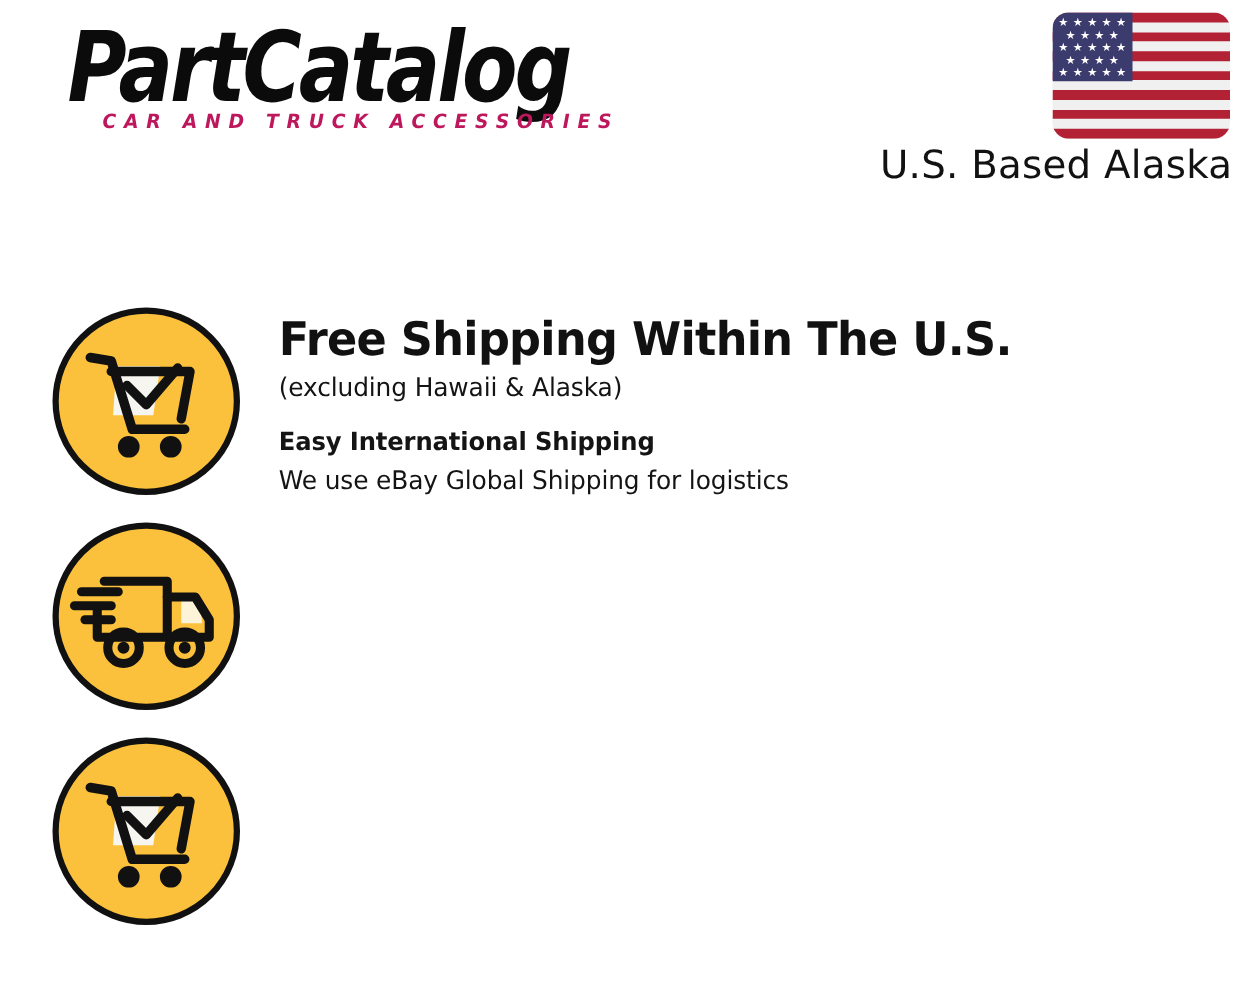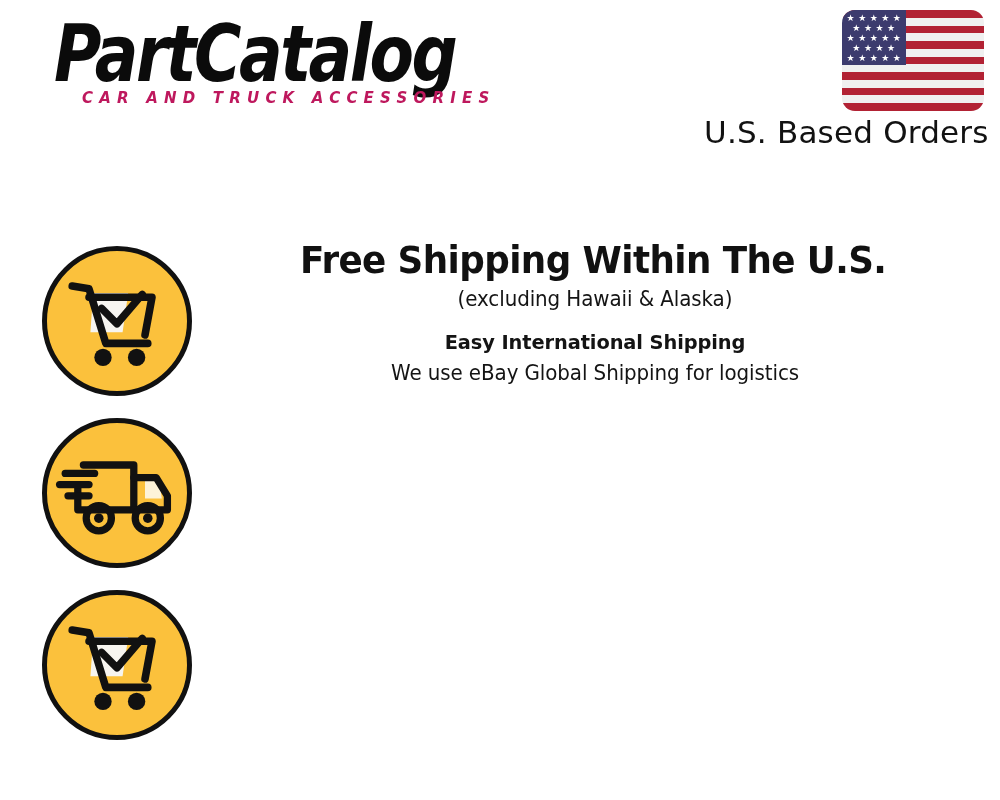--- a/index.html
+++ b/index.html
@@ -147,21 +147,21 @@
   .feature-row.r1 .badge { top: 8px; }
   .feature-row.r2 .badge { top: 8px; }
   .feature-row.r3 .badge { top: 8px; }
   .badge svg { display: block; width: 100%; height: 100%; }
 
   .feature-text {
     position: absolute;
     left: 223px;
     right: 10px;
   }
-  .feature-row.r1 .feature-text { top: 0px; text-align: center; }
+  .feature-row.r1 .feature-text { top: 11px; }
   .feature-row.r2 .feature-text { top: 48px; }
   .feature-row.r3 .feature-text { top: 48px; }
 
   .f-title {
     font-family: "DejaVu Sans", sans-serif;
     font-weight: 700;
     font-size: 37px;
     line-height: 45px;
     letter-spacing: -0.6px;
     color: #111111;
@@ -203,21 +203,21 @@
       <span class="stripe" style="top:77.69px;height:7.77px;"></span>
       <span class="stripe" style="top:93.23px;height:7.77px;"></span>
       <span class="canton">
         <span class="starrow" style="top:3px;">★ ★ ★ ★ ★</span>
         <span class="starrow offset" style="top:13px;">★ ★ ★ ★</span>
         <span class="starrow" style="top:23px;">★ ★ ★ ★ ★</span>
         <span class="starrow offset" style="top:33px;">★ ★ ★ ★</span>
         <span class="starrow" style="top:43px;">★ ★ ★ ★ ★</span>
       </span>
     </span>
-    <span class="seller-label">U.S. Based Orders</span>
+    <span class="seller-label">U.S. Based Alaska</span>
   </div>
 
 </div>
 
 <div class="features">
 
   <div class="feature-row r1">
     <div class="badge">
       <svg viewBox="0 0 100 100" aria-hidden="true">
         <polygon points="33,30 58,30 54,58 31,58" fill="#f7f5f0"></polygon>

